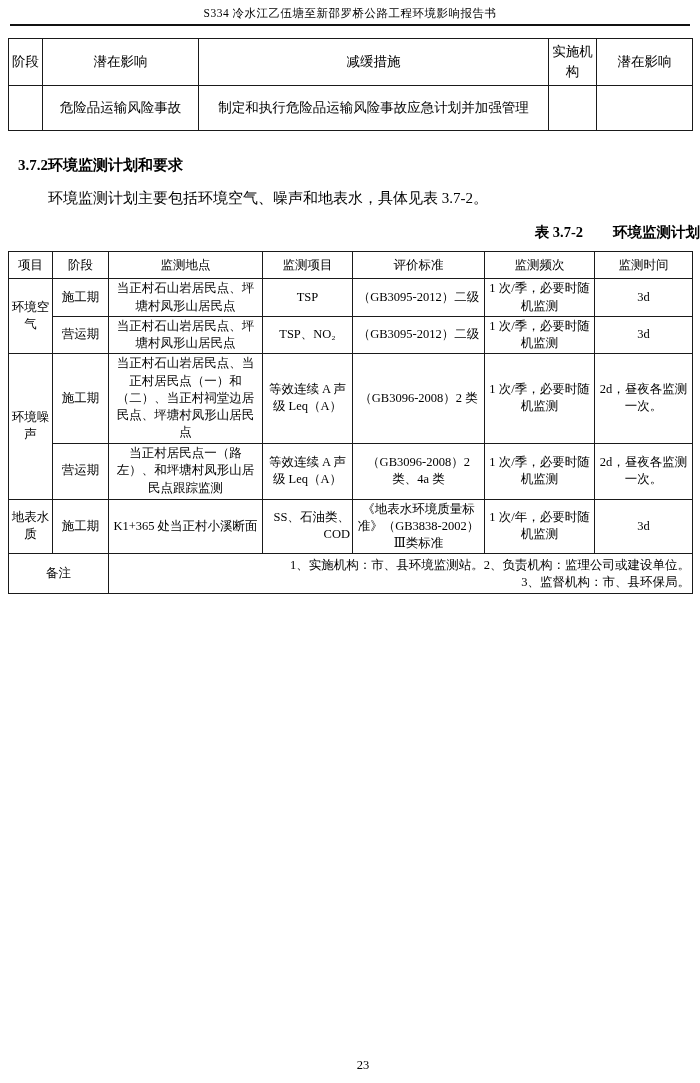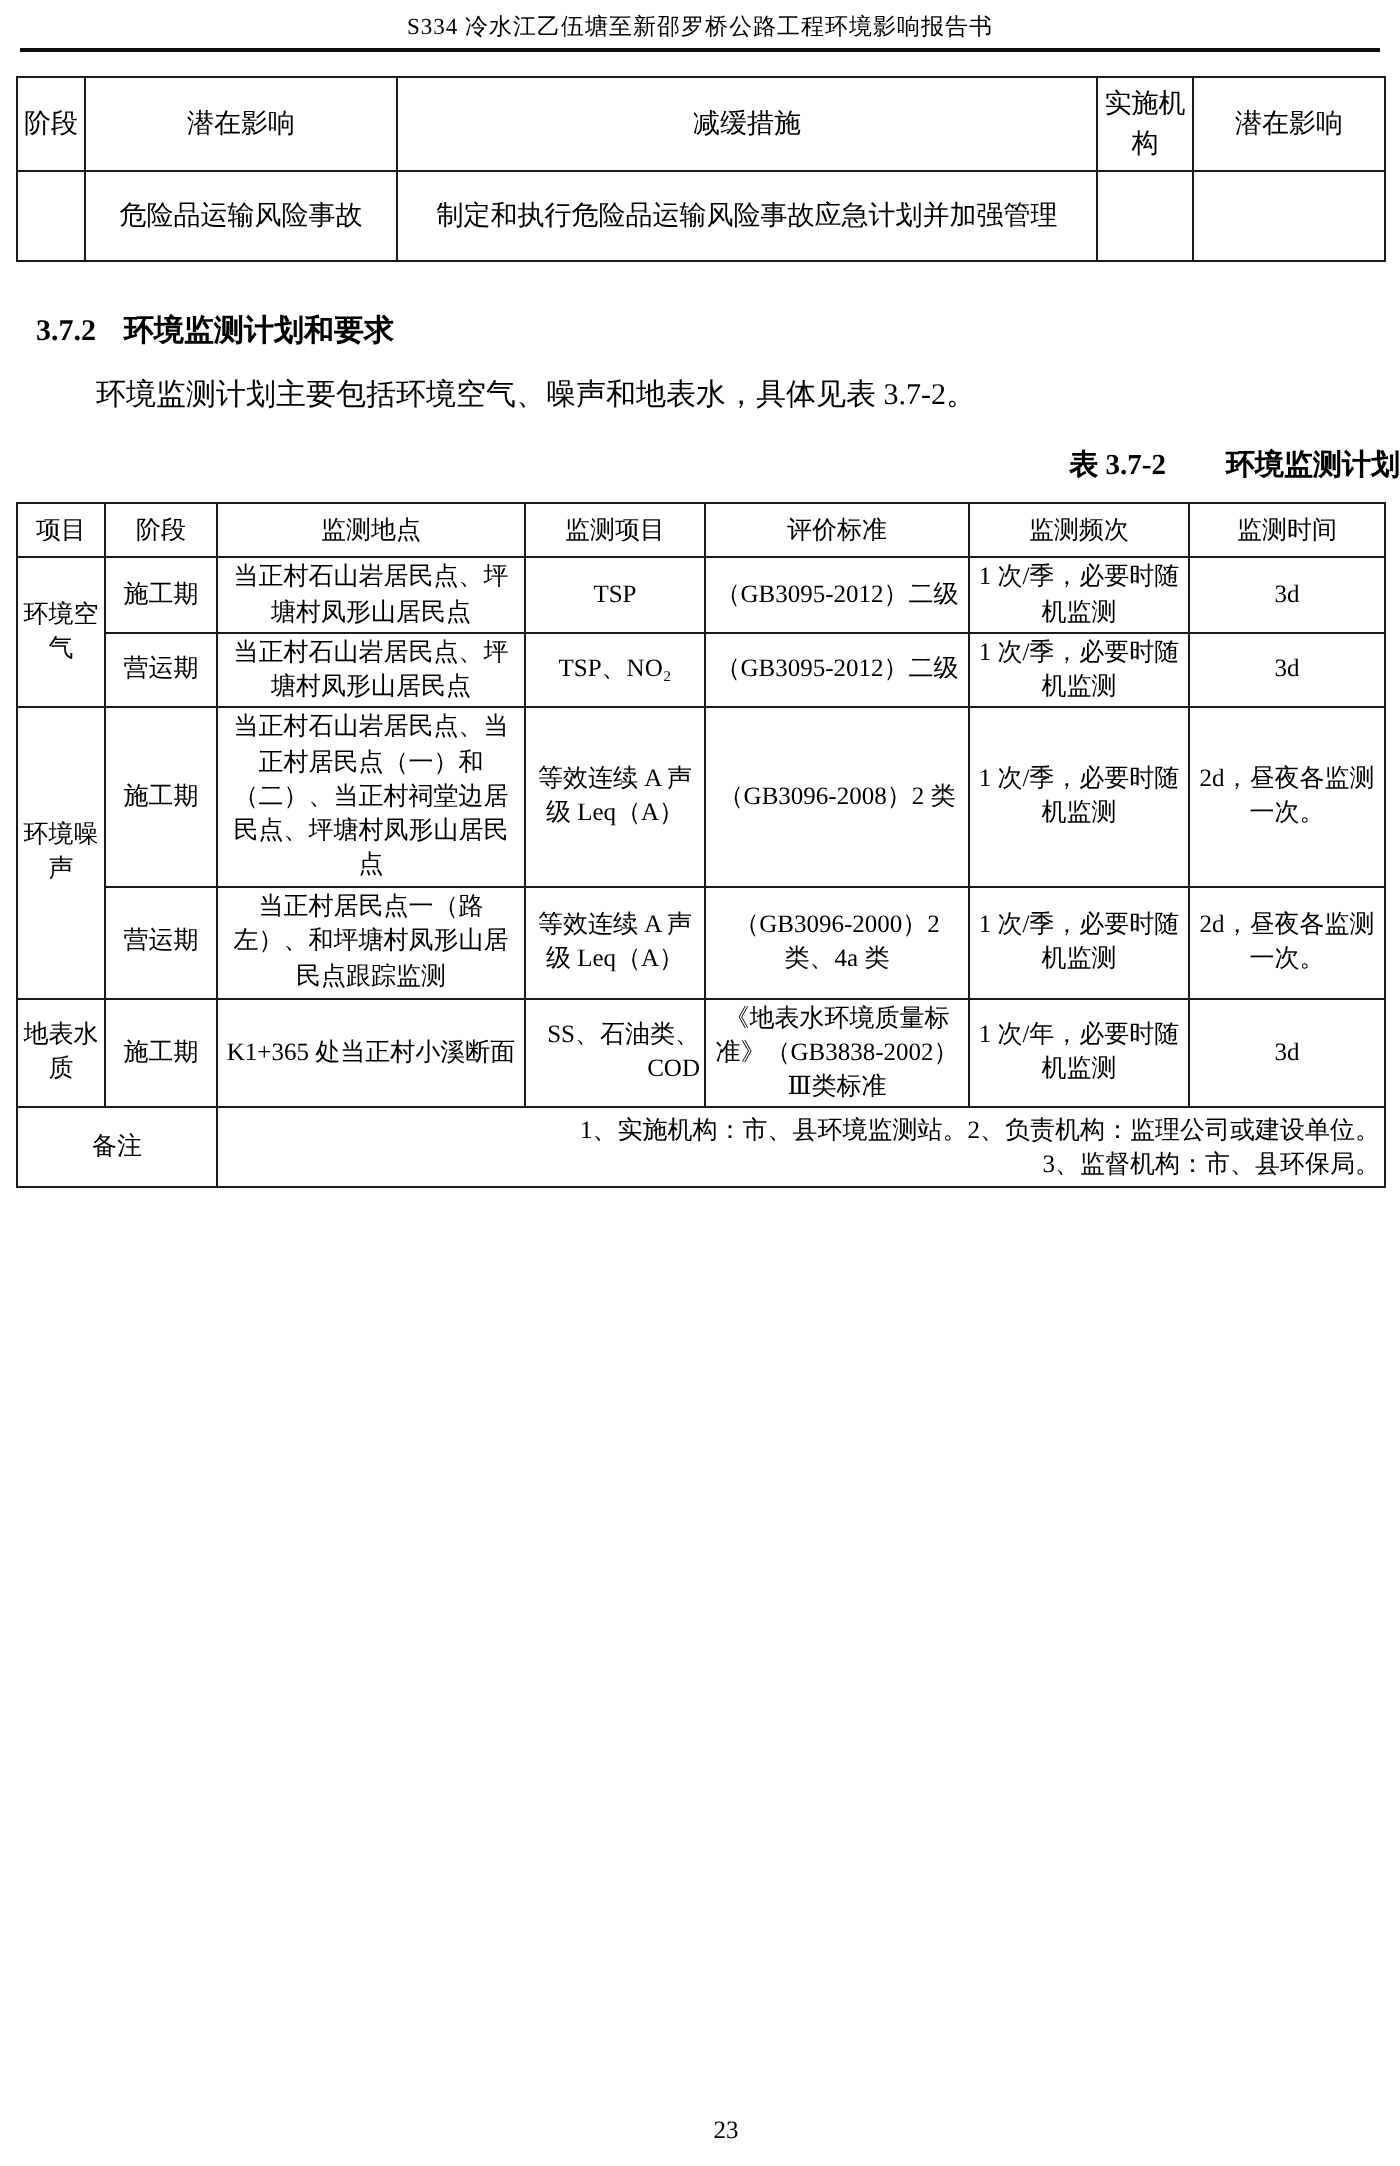--- a/index.html
+++ b/index.html
@@ -22,21 +22,21 @@
     border:1px solid #1a1a1a;
     text-align:center; vertical-align:middle;
     padding:1px 2px;
     font-weight:normal;
     word-break:break-all;
   }
   .mit-table { width:684px; margin:12px 8px 0 8px; font-size:13.5px; line-height:1.45; }
   .mit-table .hrow td { height:44px; }
   .mit-table .drow td { height:42px; }
   .section-heading { margin:25px 0 0 18px; font-size:15px; font-weight:bold; }
-  .section-heading .sec-num { margin-right:14px; }
+  .section-heading .sec-num { }
   .body-paragraph { margin:13px 18px 0 18px; font-size:15px; text-indent:2em; line-height:1.35; }
   .table-caption { margin:15px 0 9px 0; text-align:right; font-size:14.5px; font-weight:bold; }
   .table-caption .cap-label { margin-right:30px; }
   .mon-table { width:684px; margin:0 8px; font-size:12.5px; line-height:1.38; }
   .mon-table td.h { height:24px; }
   .r-air td { height:33px; }
   .r-noise-c td { height:84px;margin-top:28px; }
   .r-noise-o td { height:53px; }
   .r-water td { height:50px; }
   .r-remark td { height:37px; }
@@ -130,21 +130,21 @@
       <td>当正村石山岩居民点、当正村居民点（一）和（二）、当正村祠堂边居民点、坪塘村凤形山居民点</td>
       <td>等效连续 A 声级 Leq（A）</td>
       <td>（GB3096-2008）2 类</td>
       <td>1 次/季，必要时随机监测</td>
       <td>2d，昼夜各监测一次。</td>
     </tr>
     <tr class="r-noise-o">
       <td>营运期</td>
       <td>当正村居民点一（路左）、和坪塘村凤形山居民点跟踪监测</td>
       <td>等效连续 A 声级 Leq（A）</td>
-      <td>（GB3096-2000）2 类、4a 类</td>
+      <td>（GB3096-2008）2 类、4a 类</td>
       <td>1 次/季，必要时随机监测</td>
       <td>2d，昼夜各监测一次。</td>
     </tr>
     <tr class="r-water">
       <td>地表水质</td>
       <td>施工期</td>
       <td>K1+365 处当正村小溪断面</td>
       <td class="pre">SS、石油类、
 COD</td>
       <td>《地表水环境质量标准》（GB3838-2002）Ⅲ类标准</td>

